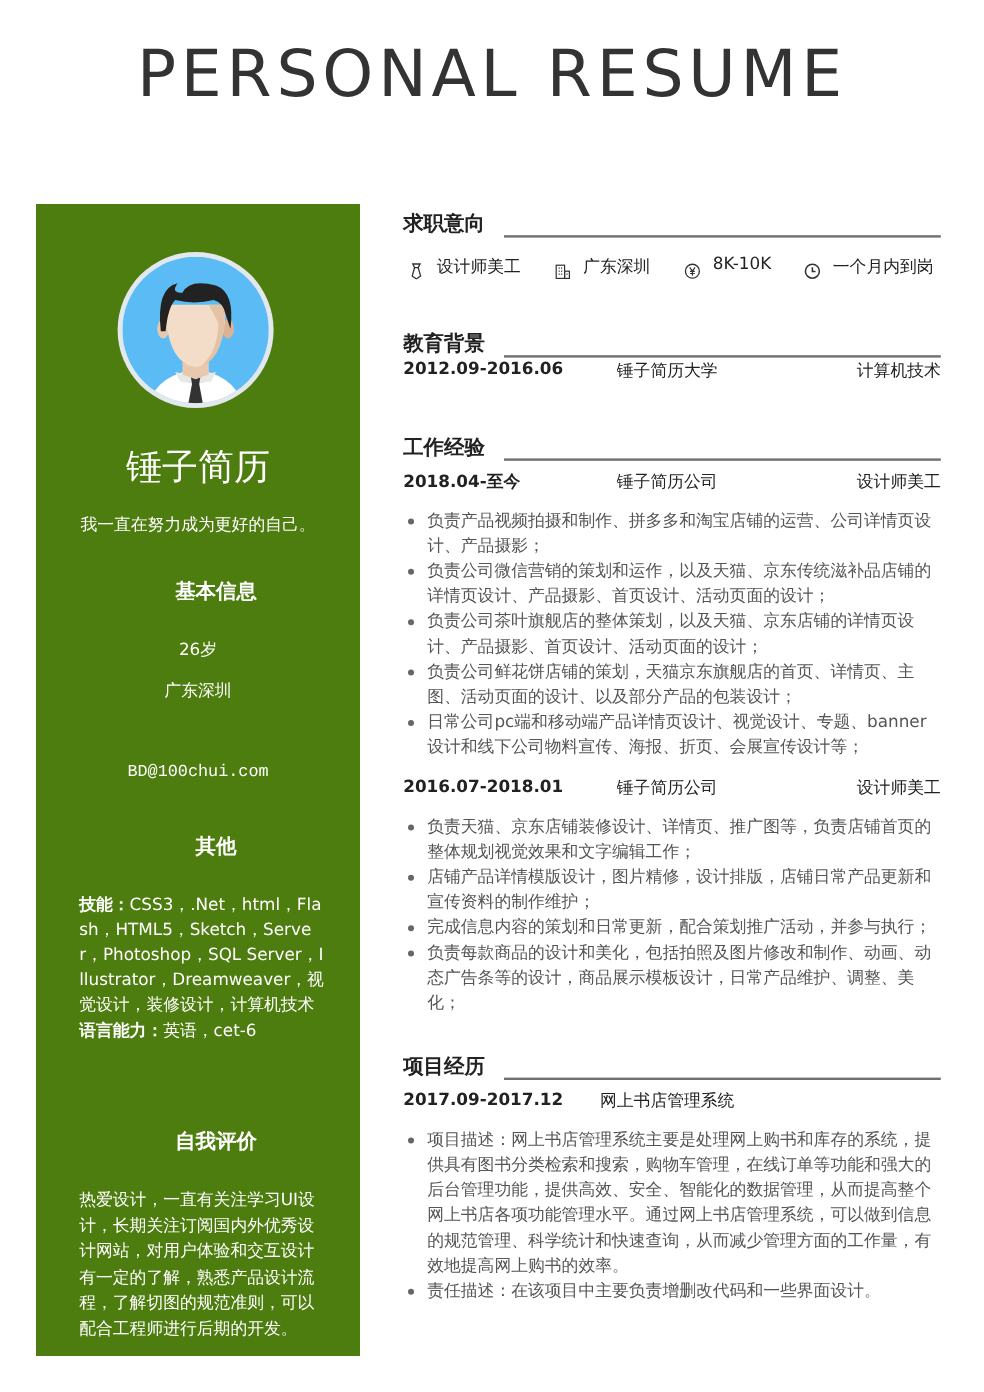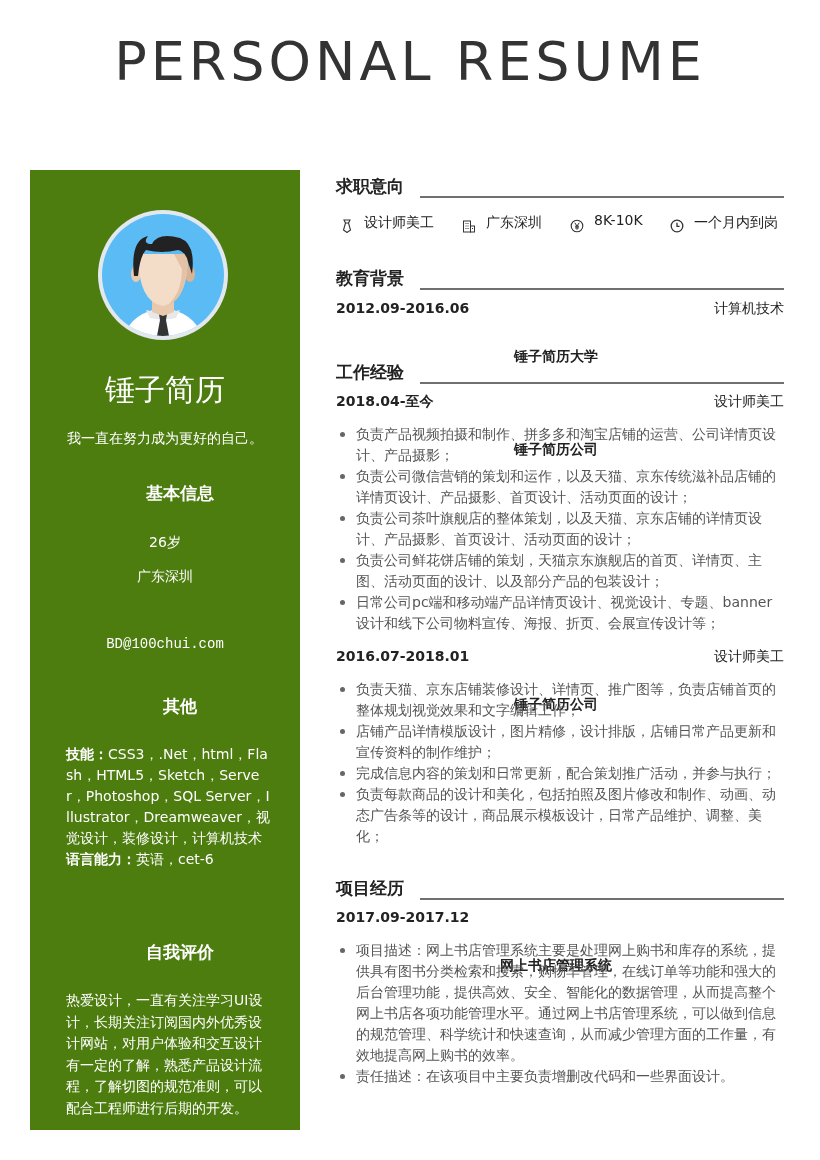--- a/index.html
+++ b/index.html
@@ -61,21 +61,21 @@
     position: absolute; left: 0; top: 43px; width: 448px; height: 20px;
     font-size: 14px; color: #222;
   }
   .intent-item { position: absolute; top: 0; display: flex; align-items: center; white-space: nowrap; }
   .intent-item svg { width: 14px; height: 14px; margin-right: 10px; margin-top: 6px; }
 
   .row3 {
     position: absolute; left: 0; width: 448px; height: 20px; font-size: 14px; color: #222;
   }
   .row3 .c1 { position: absolute; left: 0; font-weight: bold; white-space: nowrap; }
-  .row3 .c2 { position: absolute; left: 178px; font-weight: bold; white-space: nowrap; margin-top: 48px; }
+  .row3 .c2 { position: absolute; left: 178px; font-weight: normal; white-space: nowrap; }
   .row3 .c3 { position: absolute; right: 0; white-space: nowrap; }
 
   .bullets { position: absolute; left: 0; width: 448px; list-style: none; }
   .bullets li {
     position: relative; padding-left: 20px; font-size: 14px; line-height: 21px; color: #555;
     word-break: break-all;
   }
   .bullets li::before {
     content: ""; position: absolute; left: 4px; top: 8px; width: 5px; height: 5px;
     border-radius: 50%; background: #666;
@@ -160,21 +160,21 @@
     </div>
     <div class="intent-item" style="left:334px;">
       <svg viewBox="0 0 14 14">
           <circle cx="7" cy="7" r="5.8" fill="none" stroke="#333" stroke-width="1.3"></circle>
           <path d="M7 3.8 V7.3 H9.6" fill="none" stroke="#333" stroke-width="1.3"></path>
         </svg>
       <span>一个月内到岗</span>
     </div>
   </div>
 
-  <div class="sec-title" style="top:92px;">
+  <div class="sec-title" style="top:100px;">
     <span class="label">教育背景</span>
     <span class="rule"></span>
   </div>
   <div class="row3" style="top:130px;">
     <span class="c1">2012.09-2016.06</span>
     <span class="c2">锤子简历大学</span>
     <span class="c3">计算机技术</span>
   </div>
 
   <div class="sec-title" style="top:186px;">

